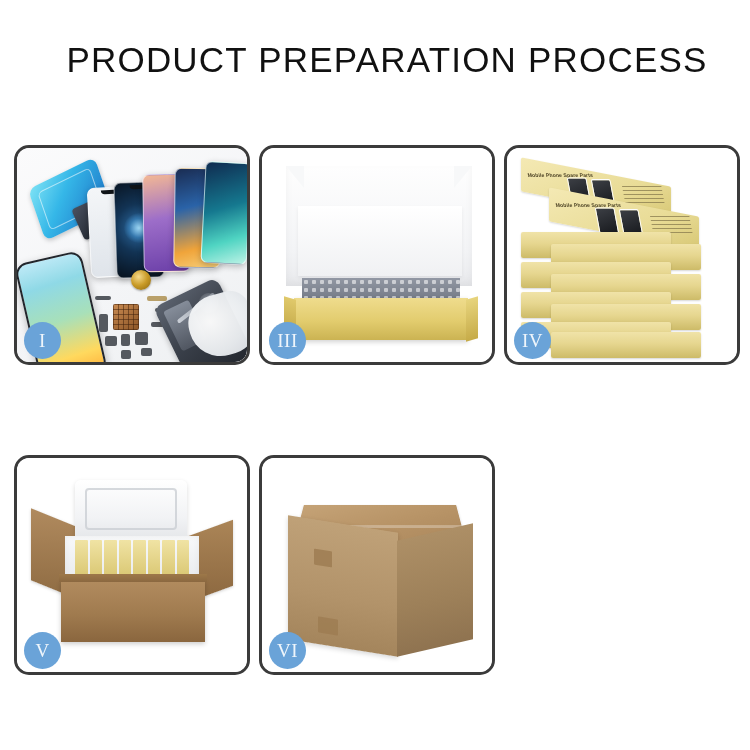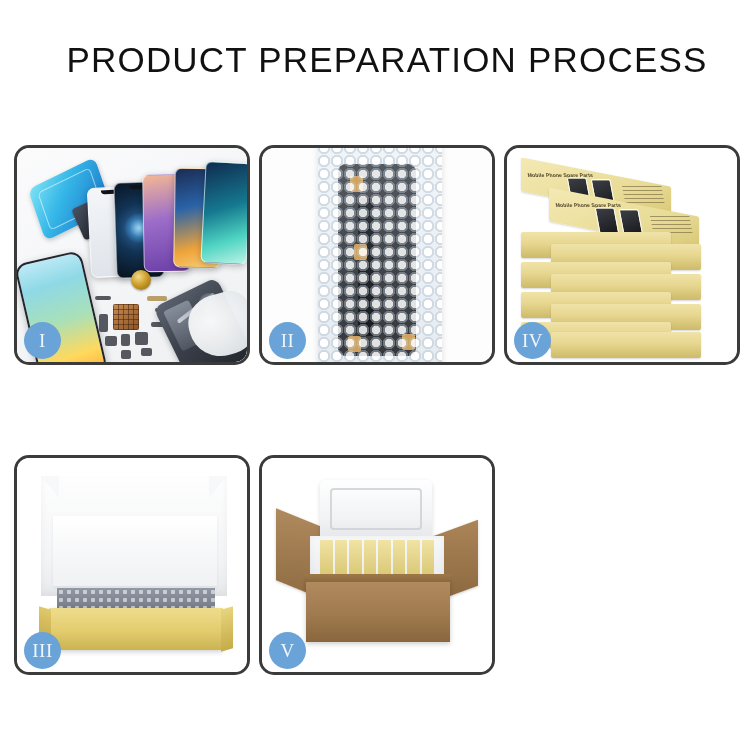--- a/index.html
+++ b/index.html
@@ -376,33 +376,30 @@
           <span class="pt" style="left:46px; top:78px; width:11px; height:8px;"></span>
         </div>
 
         <div class="chassis"></div>
         <div class="tweezers"></div>
         <div class="hand"></div>
       </div>
       <div class="badge">I</div>
     </div>
 
+
     <div class="panel">
       <div class="panel-inner">
-        <div class="p2-bg"></div>
-        <div class="bubblebag"></div>
-        <div class="bb-part"></div>
-        <div class="bb-strip"></div>
-        <div class="bb-tape" style="left:88px; top:28px;"></div>
-        <div class="bb-tape" style="left:92px; top:96px;"></div>
-        <div class="bb-tape" style="left:86px; top:188px;"></div>
-        <div class="bb-tape" style="left:140px; top:186px;"></div>
-        <div class="bb-overlay"></div>
+        <div class="p3-bg"></div>
+        <div class="lid-back"></div>
+        <div class="lid-front"></div>
+        <div class="box-foam"></div>
+        <div class="box-yellow"></div>
       </div>
-      <div class="badge">II</div>
+      <div class="badge">III</div>
     </div>
 
     <div class="panel">
       <div class="panel-inner">
         <div class="p4-bg"></div>
         <div class="stack">
 
           <div class="sbox lid" style="left:0px; top:2px; transform:skewY(11deg);">
             <div class="lbl">Mobile Phone Spare Parts</div>
             <div class="lbl-scr" style="left:48px; top:9px; transform:rotate(-11deg);"></div>
@@ -425,46 +422,46 @@
           <div class="sbox" style="left:30px; top:134px;"></div>
           <div class="sbox" style="left:0px;  top:152px;"></div>
           <div class="sbox" style="left:30px; top:162px;"></div>
         </div>
       </div>
       <div class="badge">IV</div>
     </div>
 
     <div class="panel">
       <div class="panel-inner">
-        <div class="p3-bg"></div>
-        <div class="lid-back"></div>
-        <div class="lid-front"></div>
-        <div class="box-foam"></div>
-        <div class="box-yellow"></div>
-      </div>
-      <div class="badge">III</div>
-    </div>
-
-    <div class="panel">
-      <div class="panel-inner">
         <div class="p5-bg"></div>
         <div class="flapL"></div>
         <div class="flapR"></div>
         <div class="foam-lid"></div>
         <div class="foam-body"></div>
         <div class="ybars">
           <span class="ybar"></span>
           <span class="ybar"></span>
           <span class="ybar"></span>
           <span class="ybar"></span>
           <span class="ybar"></span>
           <span class="ybar"></span>
           <span class="ybar"></span>
           <span class="ybar"></span>
         </div>
         <div class="carton-front"></div>
       </div>
       <div class="badge">V</div>
     </div>
 
+    <div class="panel">
+      <div class="panel-inner">
+        <div class="p6-bg"></div>
+        <div class="ctop"></div>
+        <div class="cleft"></div>
+        <div class="cright"></div>
+        <div class="ctape" style="left:52px; top:92px; width:18px; height:16px; transform:skewY(9deg);"></div>
+        <div class="ctape" style="left:56px; top:160px; width:20px; height:16px; transform:skewY(9deg);"></div>
+      </div>
+      <div class="badge">VI</div>
+    </div>
 
   </div>
 </div>
 
 </body></html>

